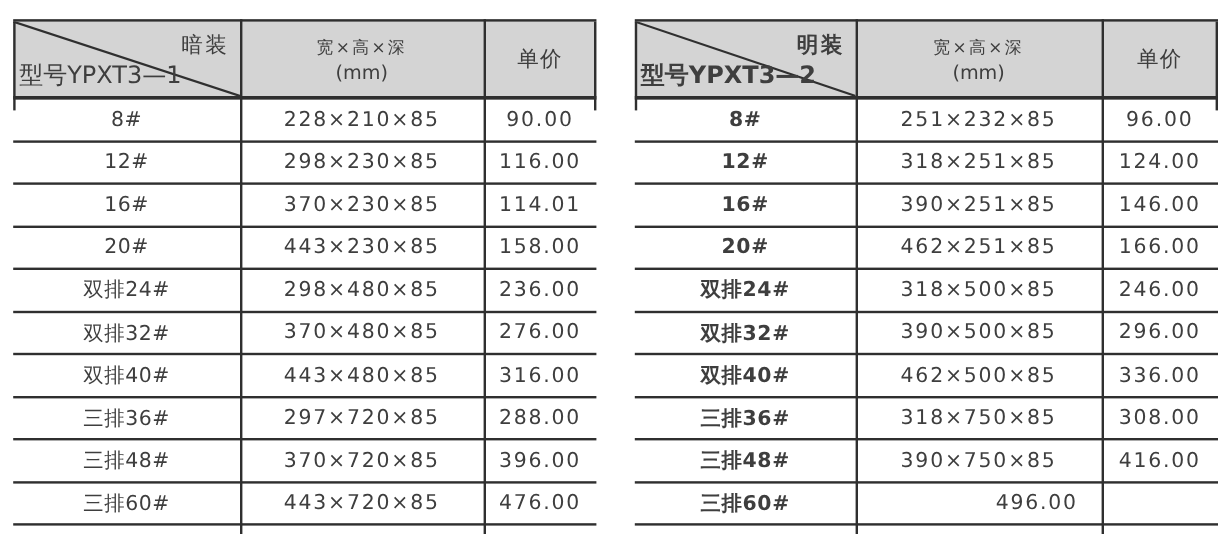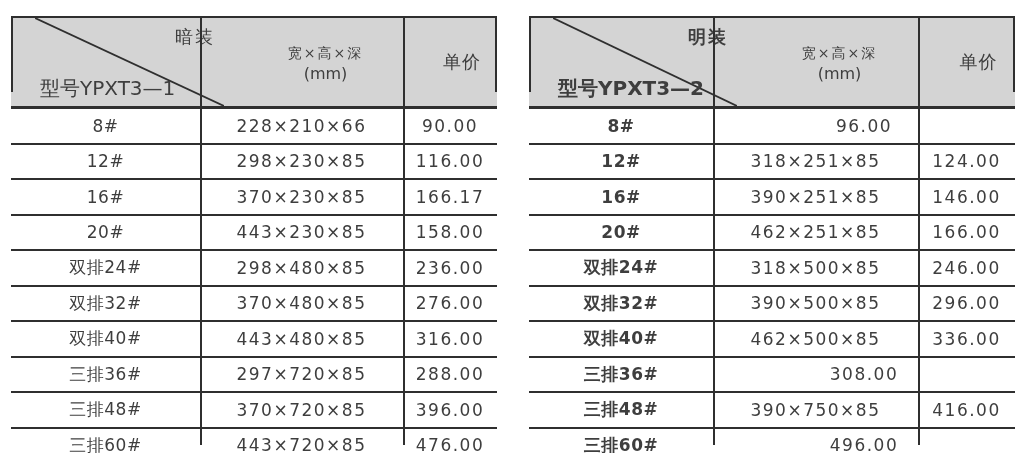--- a/index.html
+++ b/index.html
@@ -13,22 +13,22 @@
   .t-left  { left:11px;  }
   .t-right { left:529px; }
 
   
   .vline { position:absolute; top:0; bottom:0; width:2px; background:#2f2f2f; z-index:3; }
   .t-left  .vl1 { left:189px; } .t-left  .vl2 { left:392px; }
   .t-right .vl1 { left:184px; } .t-right .vl2 { left:389px; }
 
   
   .thead {
-    position:relative; display:flex; height:93px; background:#d4d4d4;
-    border-top:2px solid #2f2f2f; border-bottom:3px solid #2f2f2f;padding-left:24px;
+    position:relative; display:flex; height:67px; background:#d4d4d4;
+    border-top:2px solid #2f2f2f; border-bottom:3px solid #2f2f2f;
   }
   .hedge { position:absolute; top:0; height:74px; width:2px; background:#2f2f2f; z-index:4; }
   .hedge.left { left:0; } .hedge.right { right:0; }
 
   .hc { position:relative; display:flex; flex-direction:column; align-items:center; justify-content:center; }
   .t-left  .c1 { width:189px; } .t-left  .c2 { width:203px; }
   .t-right .c1 { width:184px;font-weight:bold; } .t-right .c2 { width:205px; }
   .c3 { flex:1;justify-content:center; }
 
   .corner-cell { display:block; }
@@ -65,34 +65,34 @@
       <span class="dims-unit">(mm)</span>
     </div>
     <div class="hc c3">
       <span class="price-title">单价</span>
     </div>
   </div>
   <div class="tbody">
 
       <div class="trow">
         <div class="cell model c1">8#</div>
-        <div class="cell dims c2">228×210×66</div>
+        <div class="cell dims c2">228×210×85</div>
         <div class="cell price c3">90.00</div>
       </div>
 
       <div class="trow">
         <div class="cell model c1">12#</div>
         <div class="cell dims c2">298×230×85</div>
         <div class="cell price c3">116.00</div>
       </div>
 
       <div class="trow">
         <div class="cell model c1">16#</div>
         <div class="cell dims c2">370×230×85</div>
-        <div class="cell price c3">166.17</div>
+        <div class="cell price c3">114.01</div>
       </div>
 
       <div class="trow">
         <div class="cell model c1">20#</div>
         <div class="cell dims c2">443×230×85</div>
         <div class="cell price c3">158.00</div>
       </div>
 
       <div class="trow">
         <div class="cell model c1">双排24#</div>
@@ -150,20 +150,21 @@
       <span class="dims-unit">(mm)</span>
     </div>
     <div class="hc c3">
       <span class="price-title">单价</span>
     </div>
   </div>
   <div class="tbody">
 
       <div class="trow">
         <div class="cell model c1">8#</div>
+        <div class="cell dims c2">251×232×85</div>
         <div class="cell price c3">96.00</div>
       </div>
 
       <div class="trow">
         <div class="cell model c1">12#</div>
         <div class="cell dims c2">318×251×85</div>
         <div class="cell price c3">124.00</div>
       </div>
 
       <div class="trow">
@@ -191,20 +192,21 @@
       </div>
 
       <div class="trow">
         <div class="cell model c1">双排40#</div>
         <div class="cell dims c2">462×500×85</div>
         <div class="cell price c3">336.00</div>
       </div>
 
       <div class="trow">
         <div class="cell model c1">三排36#</div>
+        <div class="cell dims c2">318×750×85</div>
         <div class="cell price c3">308.00</div>
       </div>
 
       <div class="trow">
         <div class="cell model c1">三排48#</div>
         <div class="cell dims c2">390×750×85</div>
         <div class="cell price c3">416.00</div>
       </div>
 
       <div class="trow">

